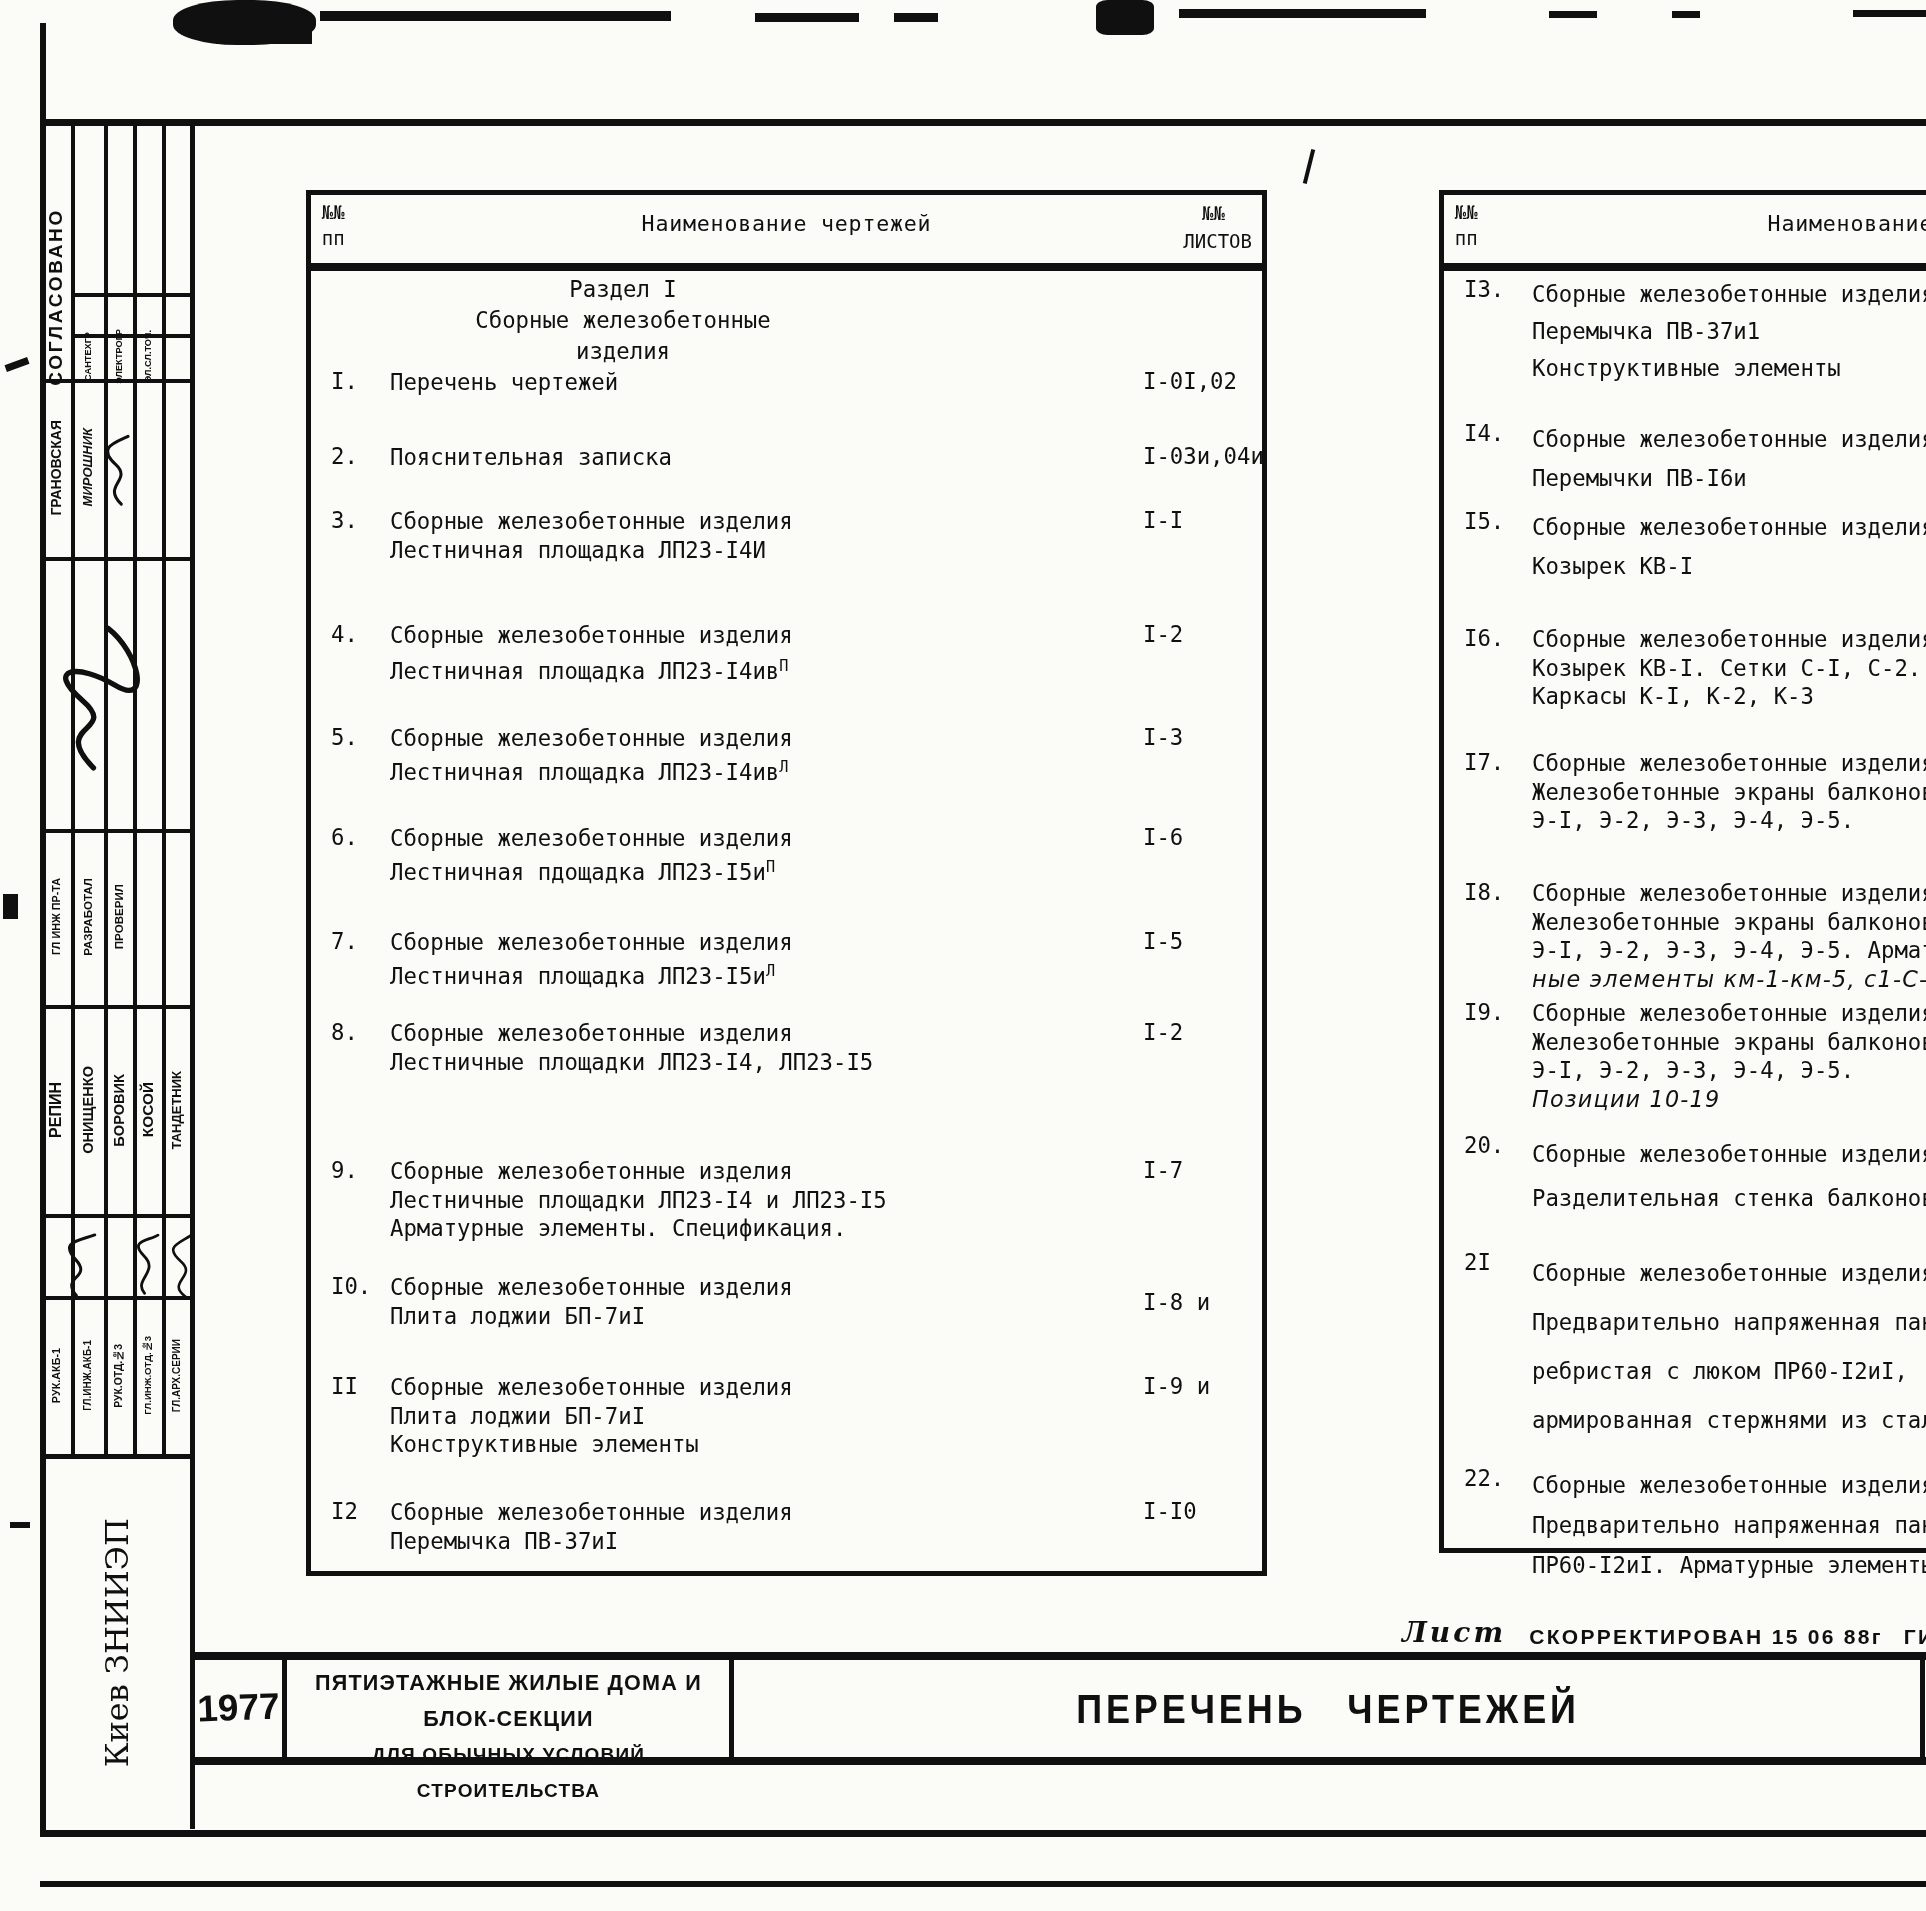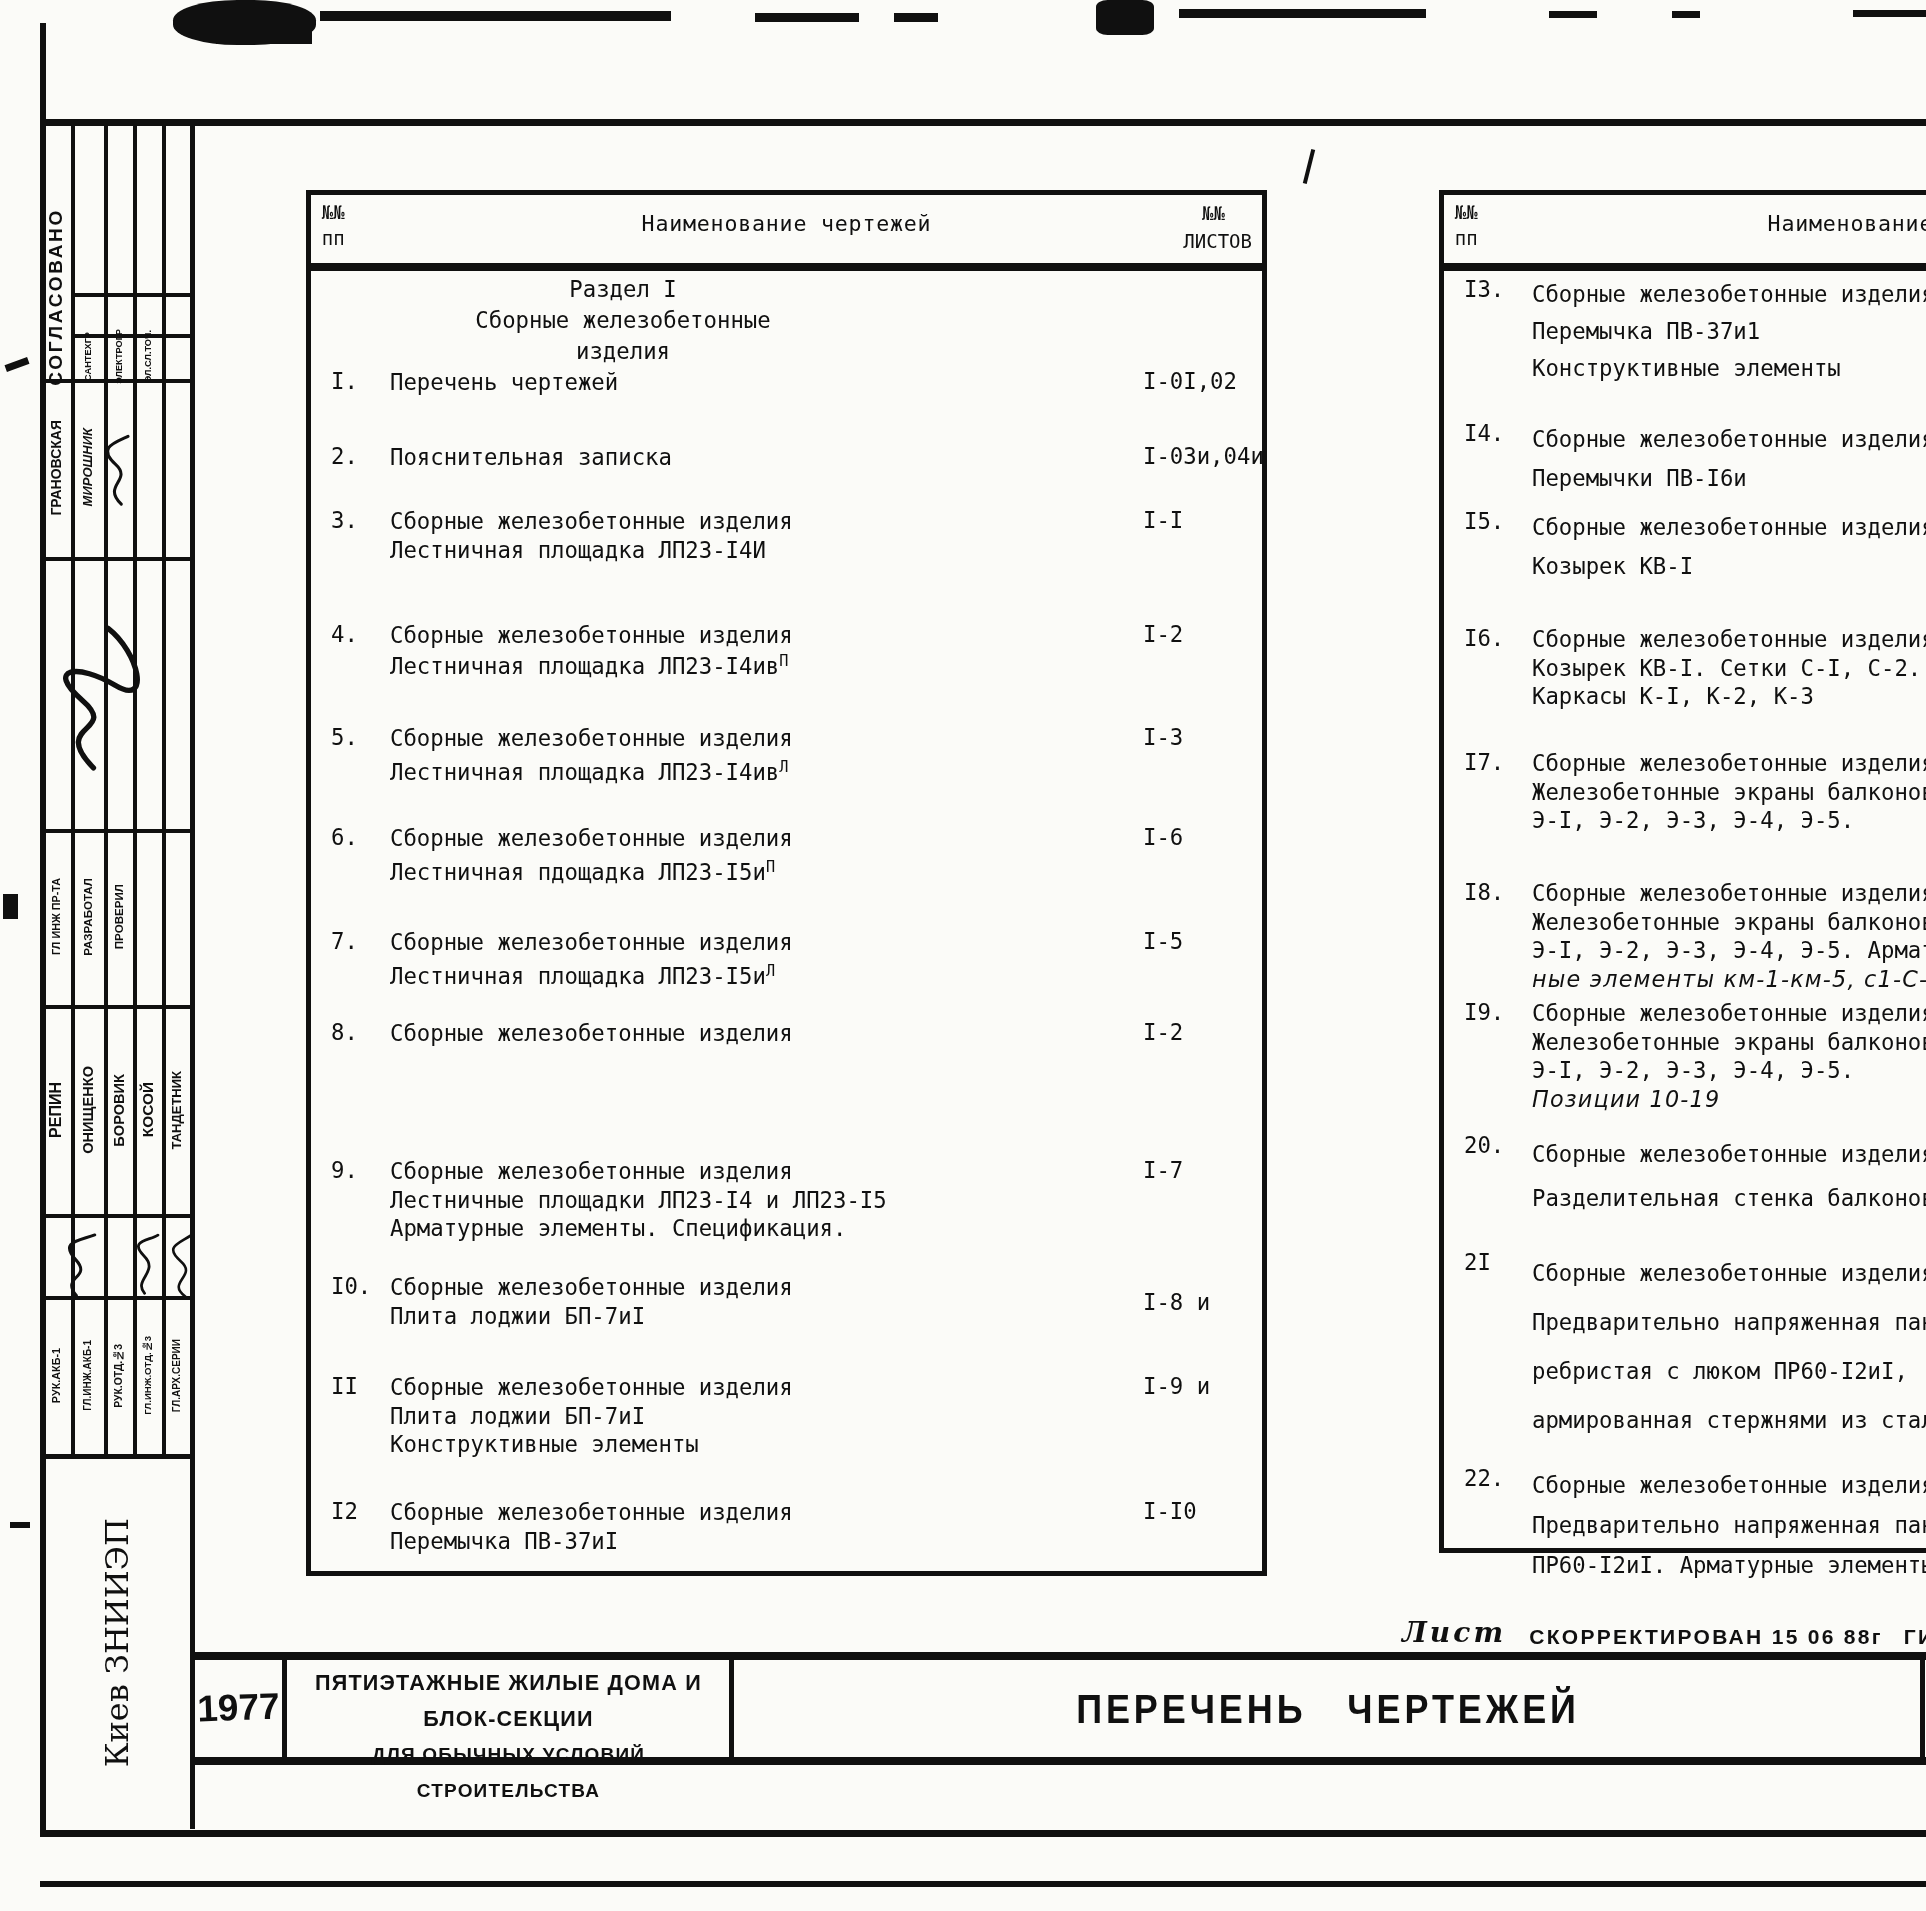--- a/index.html
+++ b/index.html
@@ -200,21 +200,21 @@
         <div class="tlines">
           <span class="tline" style="line-height: 28.5px;">Сборные железобетонные изделия</span>
           <span class="tline" style="line-height: 28.5px;">Лестничная площадка ЛП23-I4И</span>
         </div>
         <span class="tsheet" style="top: 0px;">I-I</span>
       </div>
       <div class="trow" style="top: 426px;">
         <span class="tnum">4.</span>
         <div class="tlines">
           <span class="tline" style="line-height: 28.5px;">Сборные железобетонные изделия</span>
-          <span class="tline" style="line-height: 23px;">Лестничная площадка ЛП23-I4ив<sup>П</sup></span>
+          <span class="tline" style="line-height: 32px;">Лестничная площадка ЛП23-I4ив<sup>П</sup></span>
         </div>
         <span class="tsheet" style="top: 0px;">I-2</span>
       </div>
       <div class="trow" style="top: 529px;">
         <span class="tnum">5.</span>
         <div class="tlines">
           <span class="tline" style="line-height: 28.5px;">Сборные железобетонные изделия</span>
           <span class="tline" style="line-height: 28.5px;">Лестничная площадка ЛП23-I4ив<sup>Л</sup></span>
         </div>
         <span class="tsheet" style="top: 0px;">I-3</span>
@@ -232,20 +232,21 @@
         <div class="tlines">
           <span class="tline" style="line-height: 28.5px;">Сборные железобетонные изделия</span>
           <span class="tline" style="line-height: 28.5px;">Лестничная площадка ЛП23-I5и<sup>Л</sup></span>
         </div>
         <span class="tsheet" style="top: 0px;">I-5</span>
       </div>
       <div class="trow" style="top: 824px;">
         <span class="tnum">8.</span>
         <div class="tlines">
           <span class="tline" style="line-height: 28.5px;">Сборные железобетонные изделия</span>
+          <span class="tline" style="line-height: 28.5px;">Лестничные площадки ЛП23-I4, ЛП23-I5</span>
         </div>
         <span class="tsheet" style="top: 0px;">I-2</span>
       </div>
       <div class="trow" style="top: 962px;">
         <span class="tnum">9.</span>
         <div class="tlines">
           <span class="tline" style="line-height: 28.5px;">Сборные железобетонные изделия</span>
           <span class="tline" style="line-height: 28.5px;">Лестничные площадки ЛП23-I4 и ЛП23-I5</span>
           <span class="tline" style="line-height: 28.5px;">Арматурные элементы. Спецификация.</span>
         </div>

